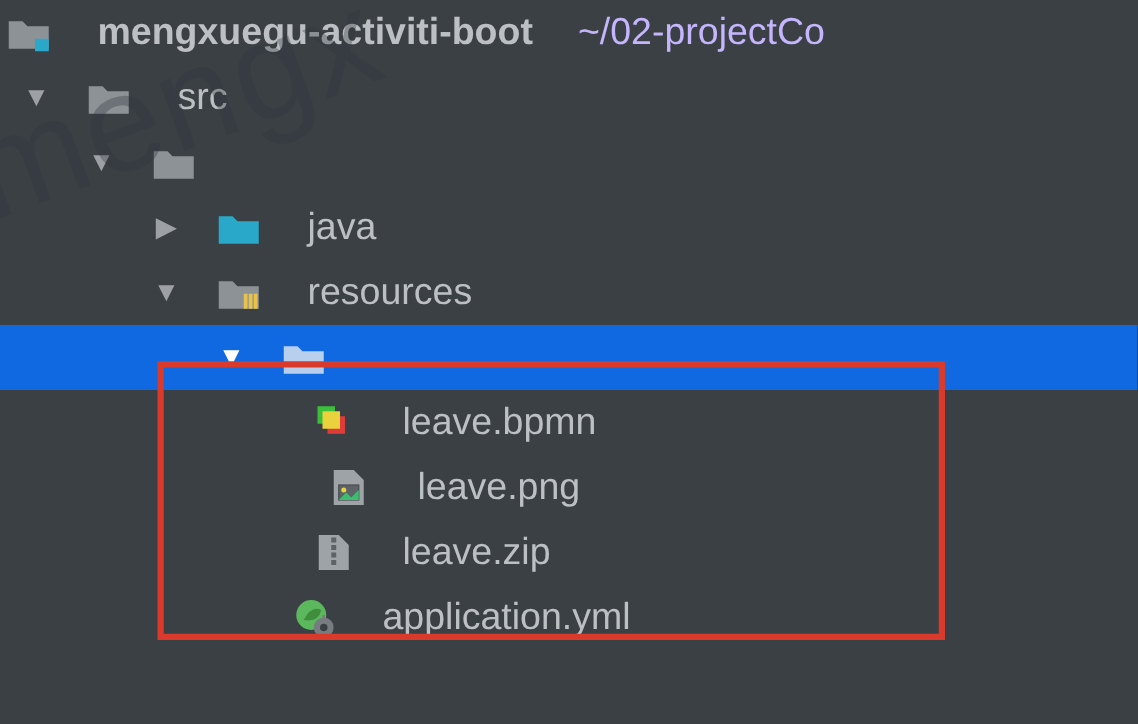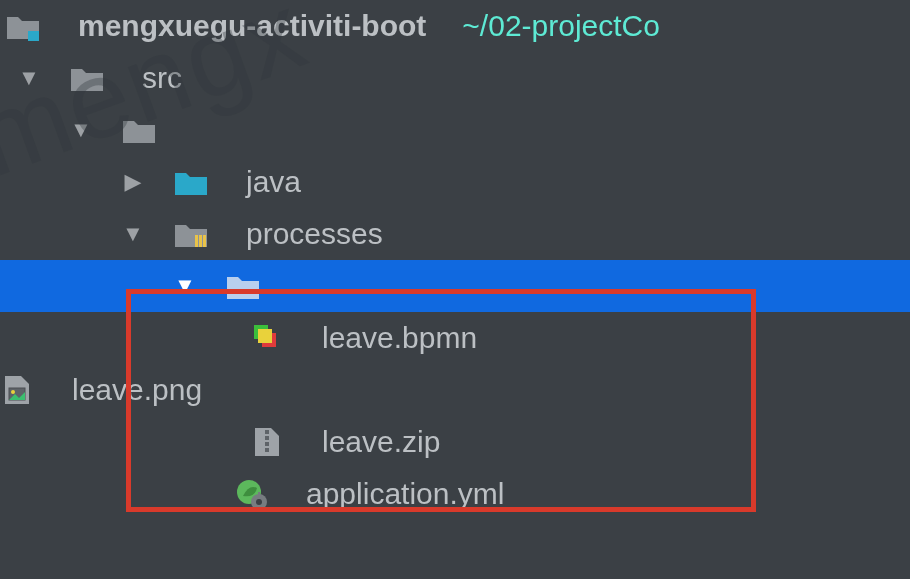--- a/index.html
+++ b/index.html
@@ -37,21 +37,21 @@
     width:34px;
     height:34px;
     display:inline-flex;
     justify-content:center;
     align-items:center;
     margin-right:10px;
     flex-shrink:0;
   }
   .label { }
   .path-hint {
-    color:#5eead4;
+    color:#c4b5fd;
     margin-left:8px;
   }
   .bold { font-weight:700; }
   .highlight-box {
     position:absolute;
     border:5px solid #d93a2b;
     pointer-events:none;
   }
   
   .watermark {
@@ -119,21 +119,21 @@
 <div class="row" style="padding-left:120px;">
   <span class="arrow">▼</span>
   <span class="icon">
     <svg width="34" height="30" viewBox="0 0 34 30">
       <polygon points="1,6 12,6 16,10 33,10 33,28 1,28" fill="#8d9297"></polygon>
       <rect x="21" y="16" width="3" height="12" fill="#e9c349"></rect>
       <rect x="25" y="16" width="3" height="12" fill="#e9c349"></rect>
       <rect x="29" y="16" width="3" height="12" fill="#e9c349"></rect>
     </svg>
   </span>
-  <span class="label">processes</span>
+  <span class="label">resources</span>
 </div>
 
 <div class="row selected" style="padding-left:172px;">
   <span class="arrow">▼</span>
   <span class="icon">
     <svg width="34" height="30" viewBox="0 0 34 30">
       <polygon points="1,6 12,6 16,10 33,10 33,28 1,28" fill="#b8cfee"></polygon>
     </svg>
   </span>
 </div>
@@ -142,21 +142,21 @@
   <span class="icon">
     <svg width="30" height="30" viewBox="0 0 30 30">
       <rect x="2" y="2" width="14" height="14" fill="#3bbf3b"></rect>
       <rect x="10" y="10" width="14" height="14" fill="#e03b3b"></rect>
       <rect x="6" y="6" width="14" height="14" fill="#e9d23b"></rect>
     </svg>
   </span>
   <span class="label">leave.bpmn</span>
 </div>
 
-<div class="row" style="">
+<div class="row" style="padding-left:250px;margin-left:12px;">
   <span class="icon">
     <svg width="28" height="32" viewBox="0 0 28 32">
       <polygon points="2,2 18,2 26,10 26,30 2,30" fill="#9ea3a8"></polygon>
       <rect x="6" y="14" width="16" height="12" fill="#5e6368" stroke="#4b4f53"></rect>
       <circle cx="10" cy="18" r="2" fill="#e9d23b"></circle>
       <polyline points="6,26 12,20 16,24 22,18 22,26" fill="#3bbf6f"></polyline>
     </svg>
   </span>
   <span class="label">leave.png</span>
 </div>

